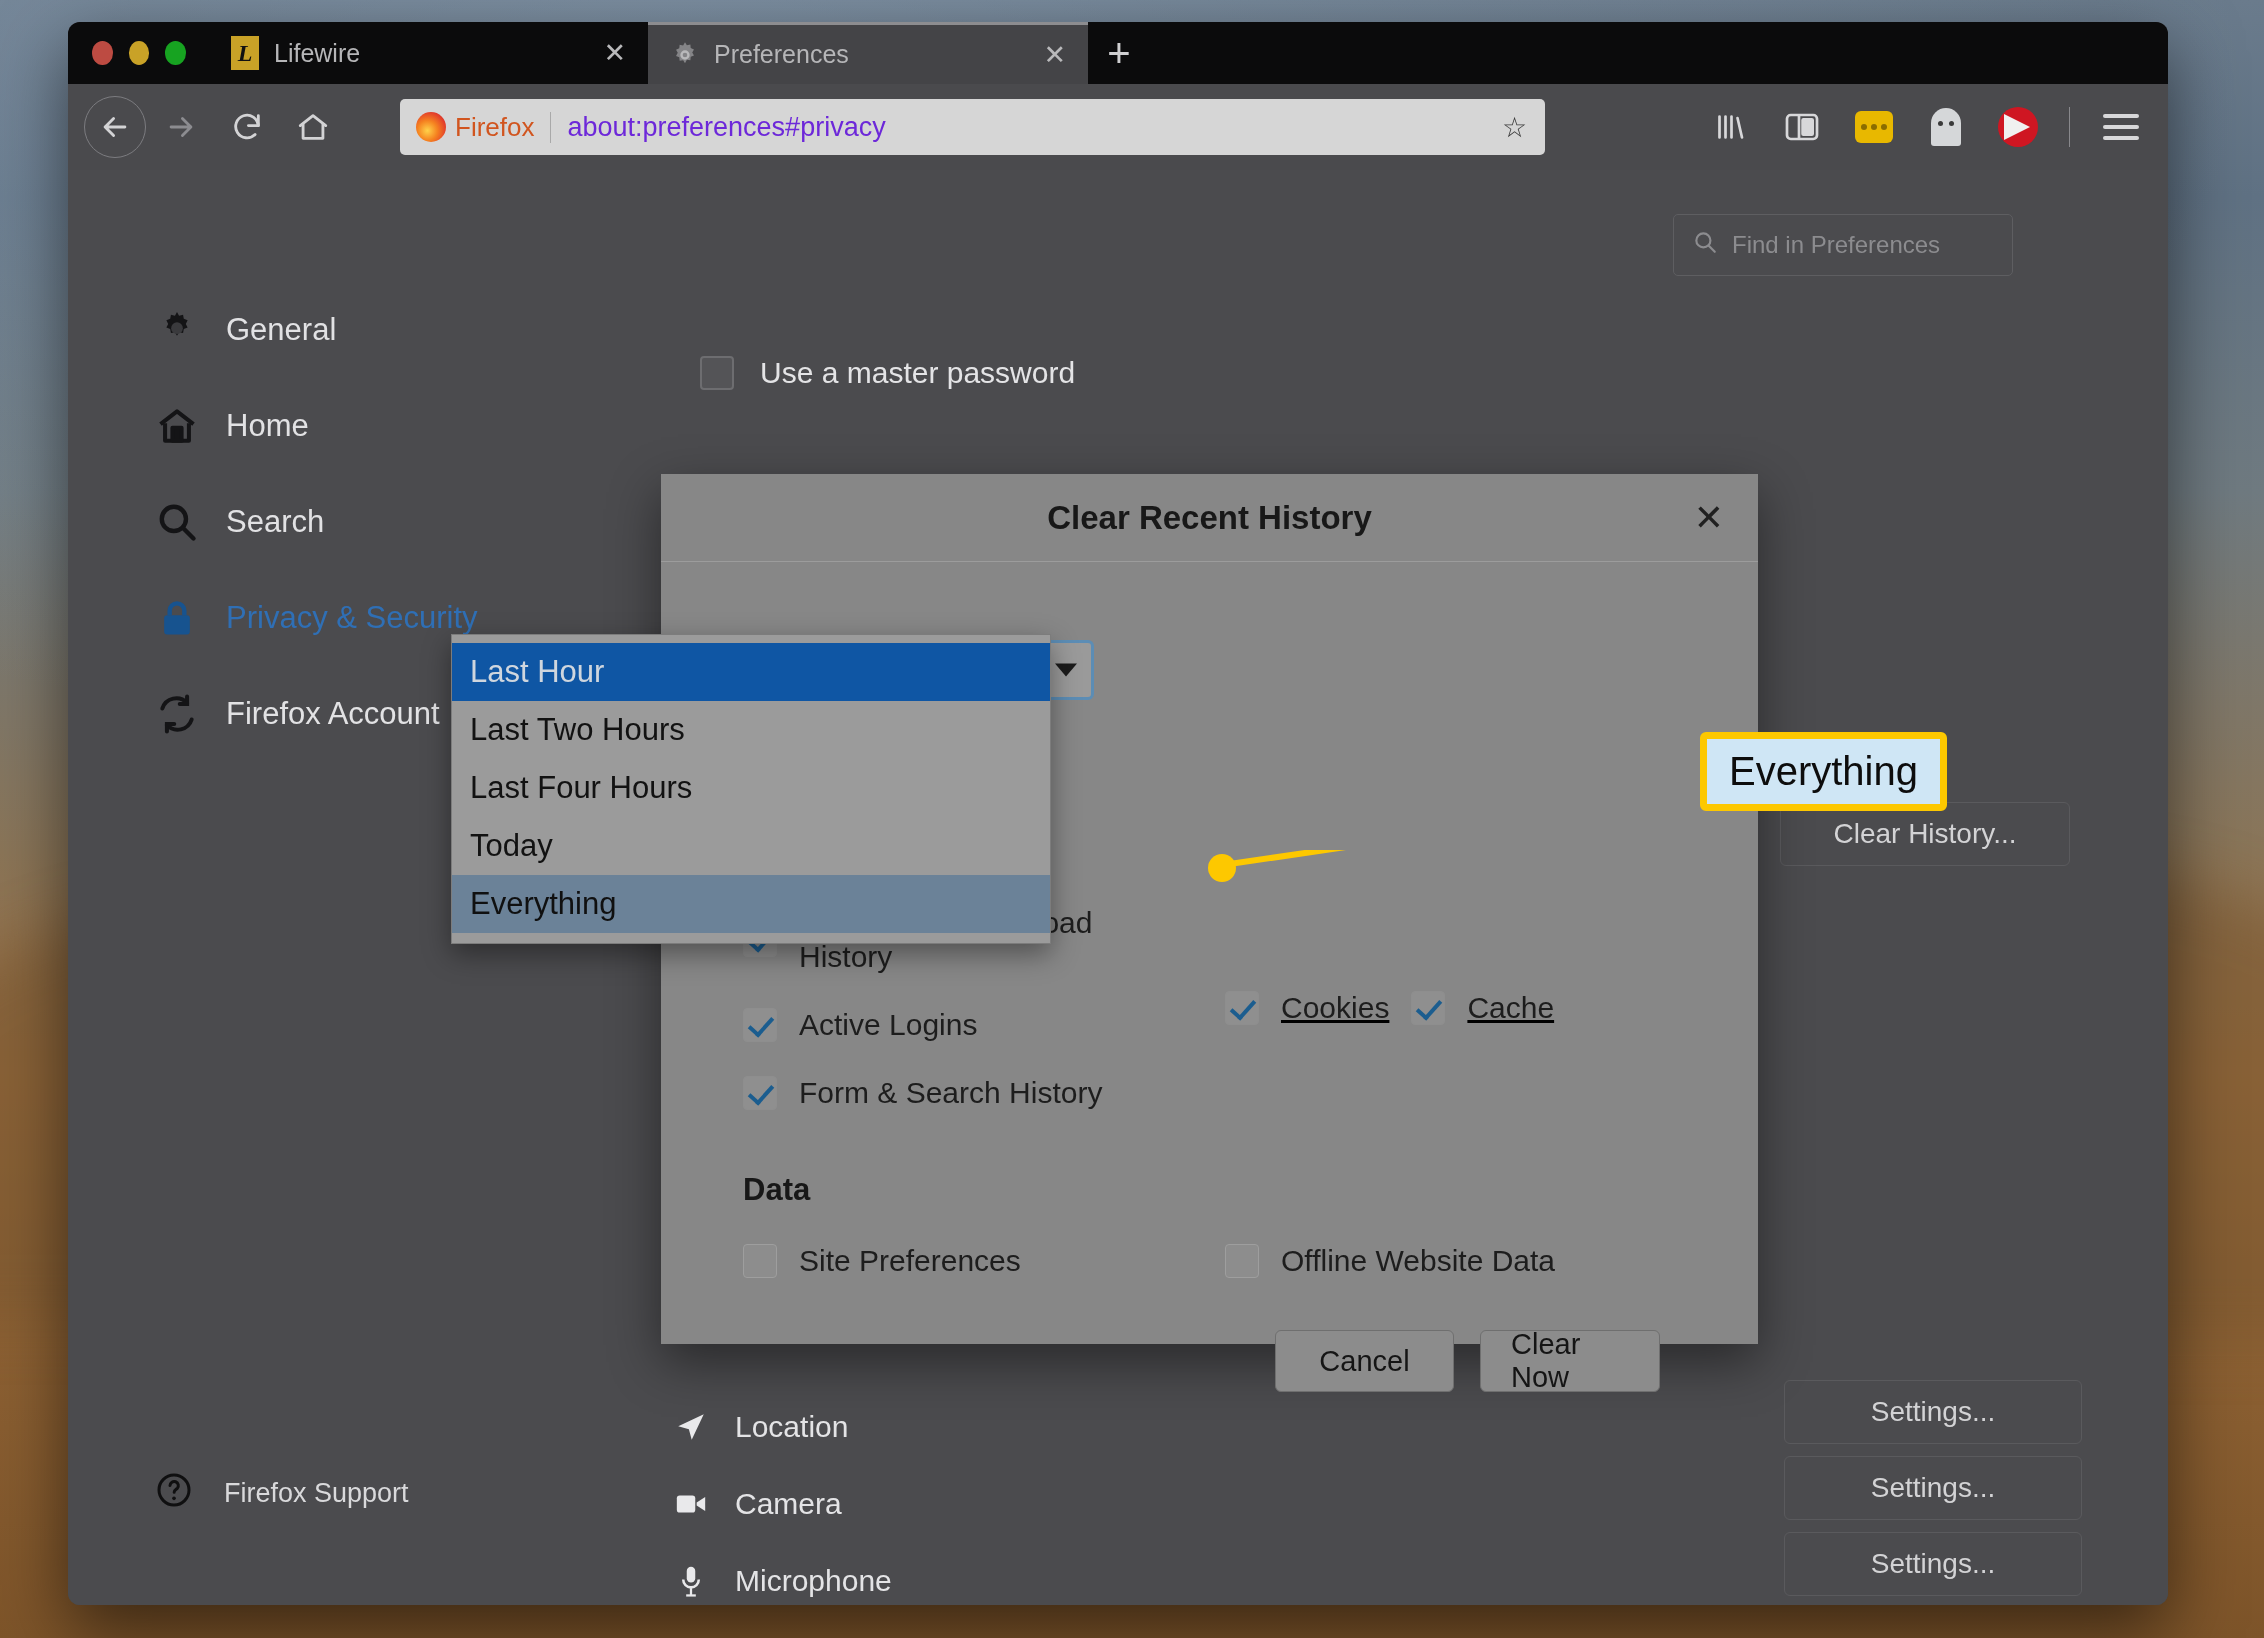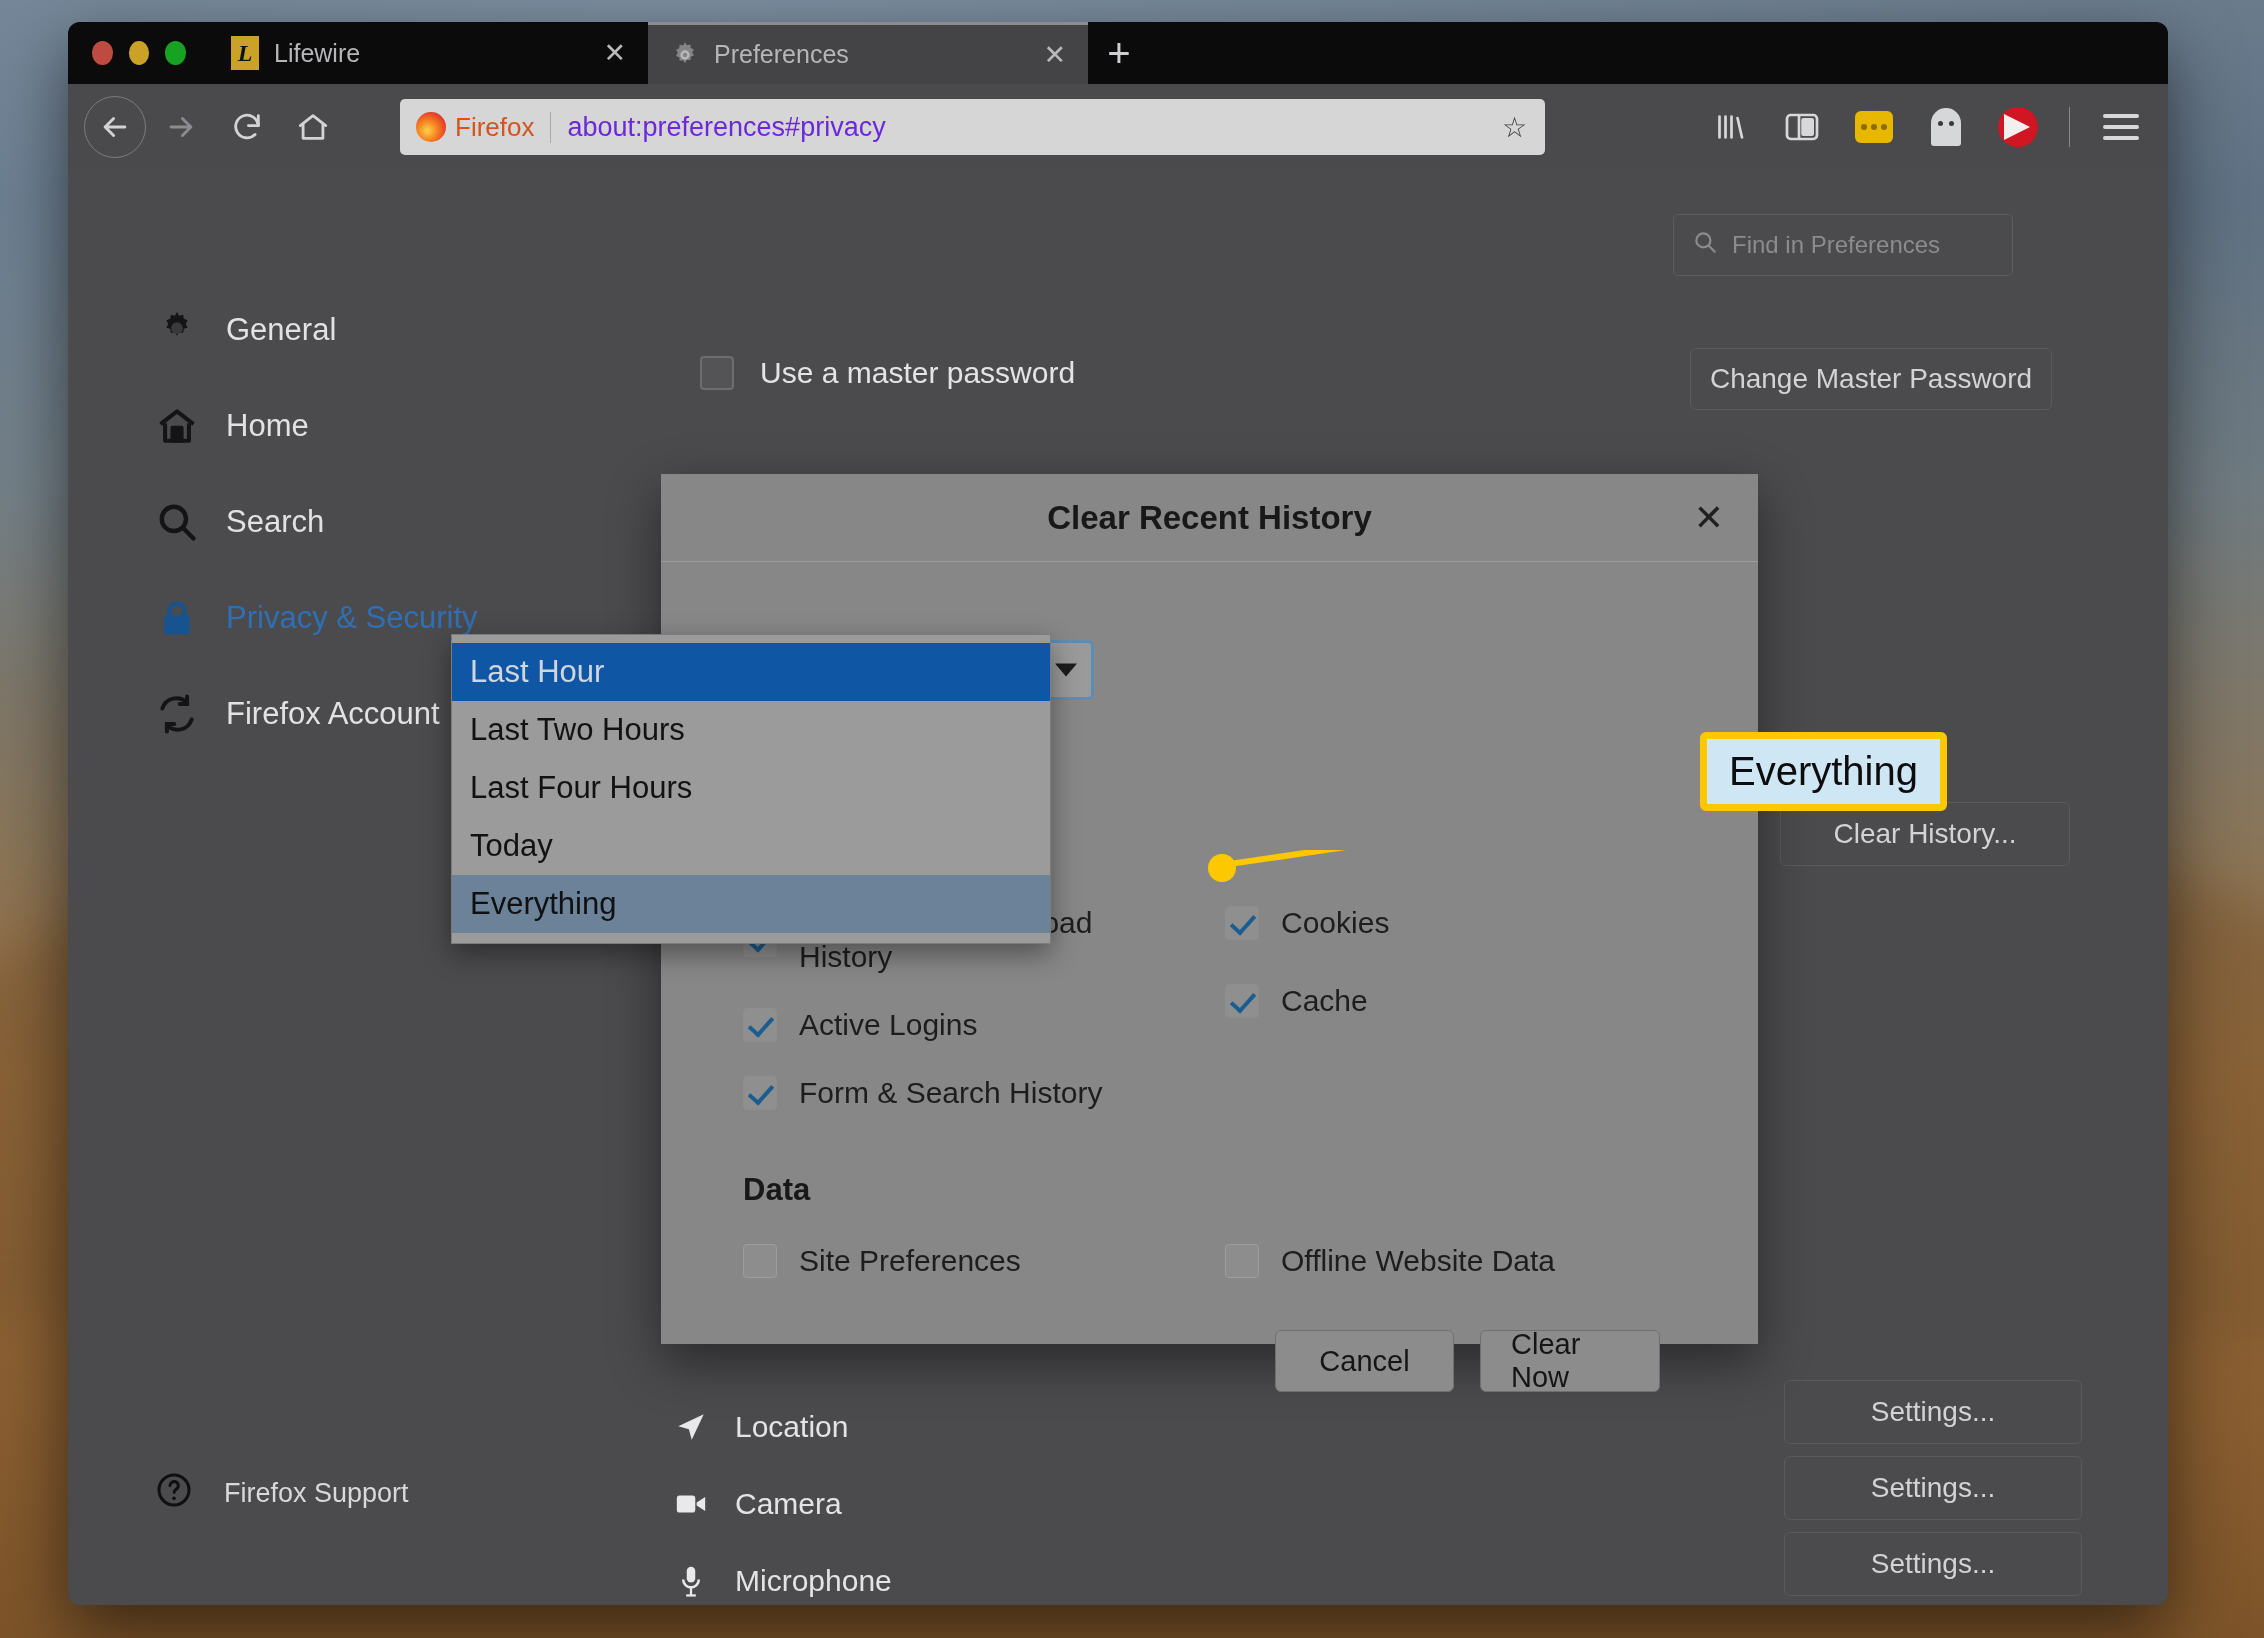--- a/index.html
+++ b/index.html
@@ -494,21 +494,20 @@
             <circle cx="12" cy="17" r="1.1" fill="#0f0f10" stroke="none"></circle>
           </svg>
         </span>
         <span>Firefox Support</span>
       </div>
 
       <div class="pref-row" style="left:610px; top:186px;padding-left:22px;">
         <span class="cbox"></span>
         <span>Use a master password</span>
       </div>
-      <div class="ghost-btn" style="left:1622px; top:178px; width:362px; height:62px;">Change Master Password</div>
 
       <div class="ghost-btn" style="left:1712px; top:632px; width:290px; height:64px;">Clear History...</div>
 
       <div class="perm-row" style="left:603px; top:1237px;">
         <span class="p-icon">
           <svg width="34" height="34" viewBox="0 0 24 24" fill="#e9e9eb">
               <path d="M3 11.5L21 3l-8.5 18-2-7.5-7.5-2z"></path>
             </svg>
         </span>
         <span>Location</span>
@@ -563,21 +562,21 @@
           </div>
           <div class="dlg-check">
             <span class="cbox-on"></span>
             <span>Active Logins</span>
           </div>
           <div class="dlg-check">
             <span class="cbox-on"></span>
             <span>Form &amp; Search History</span>
           </div>
         </div>
-        <div style="flex:1; display:flex; flex-direction:column; gap:44px; padding-left:52px;">
+        <div style="flex:1; display:flex; gap:22px; padding-left:52px;text-decoration:underline;">
           <div class="dlg-check">
             <span class="cbox-on"></span>
             <span>Cookies</span>
           </div>
           <div class="dlg-check">
             <span class="cbox-on"></span>
             <span>Cache</span>
           </div>
         </div>
       </div>

